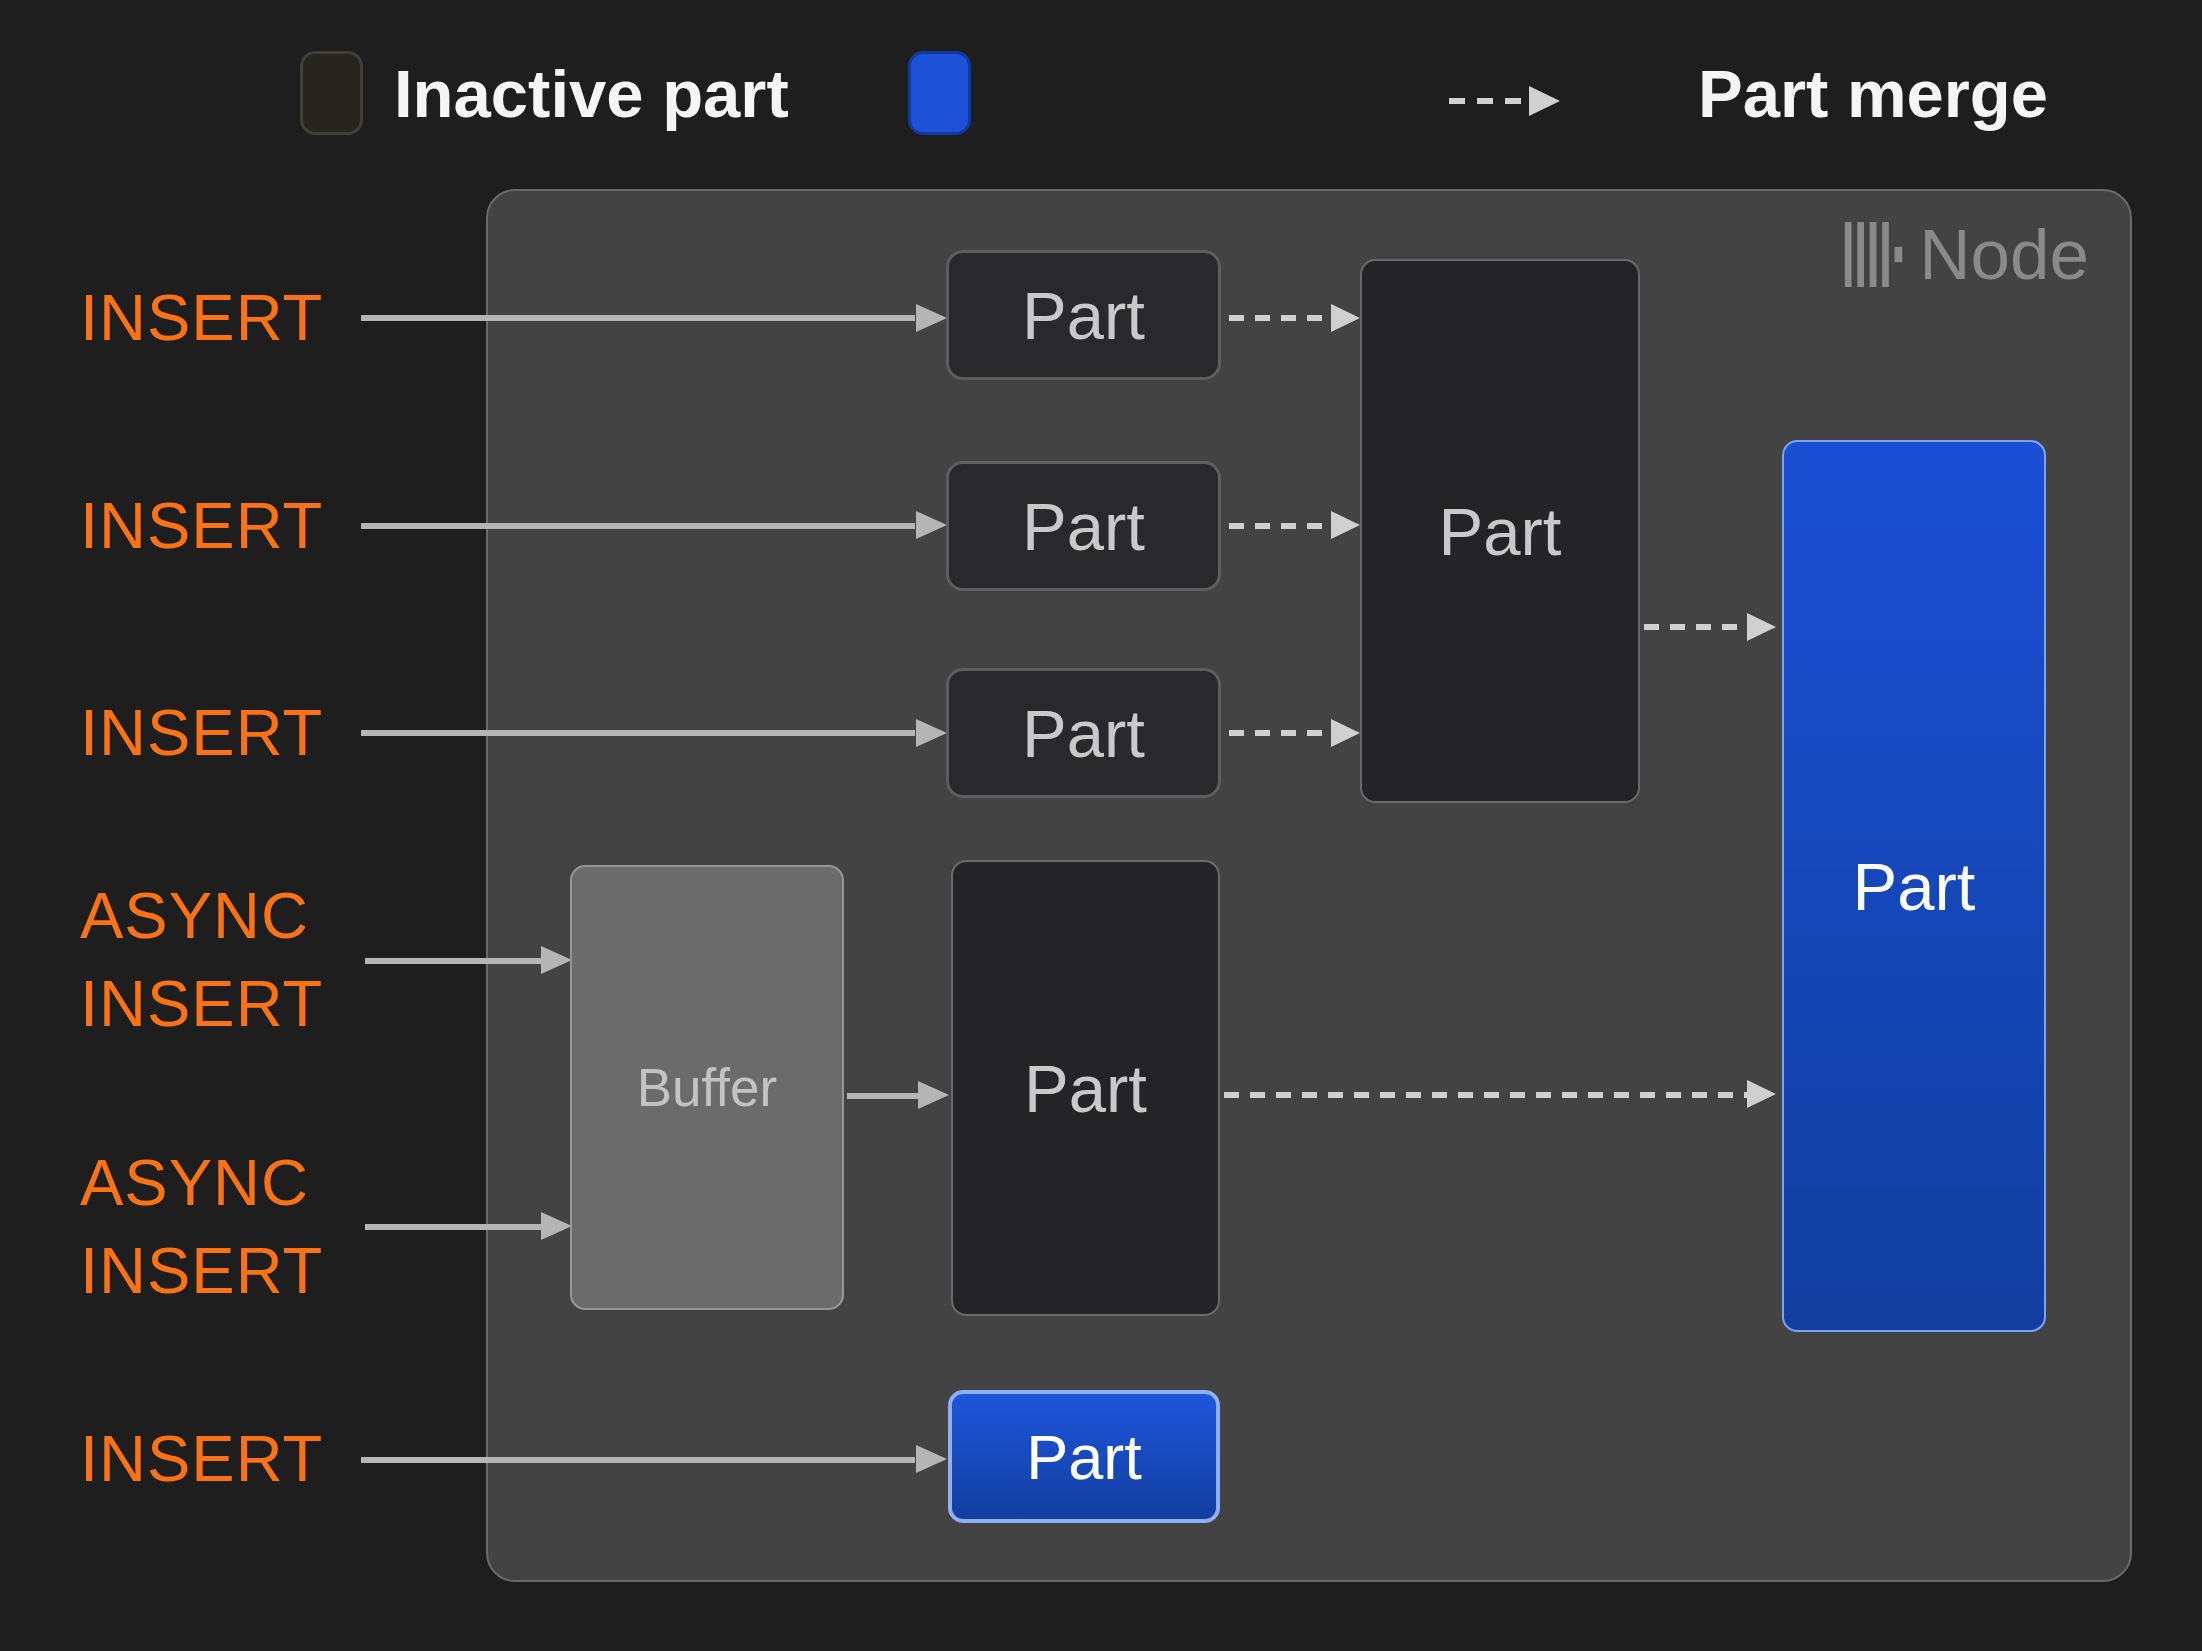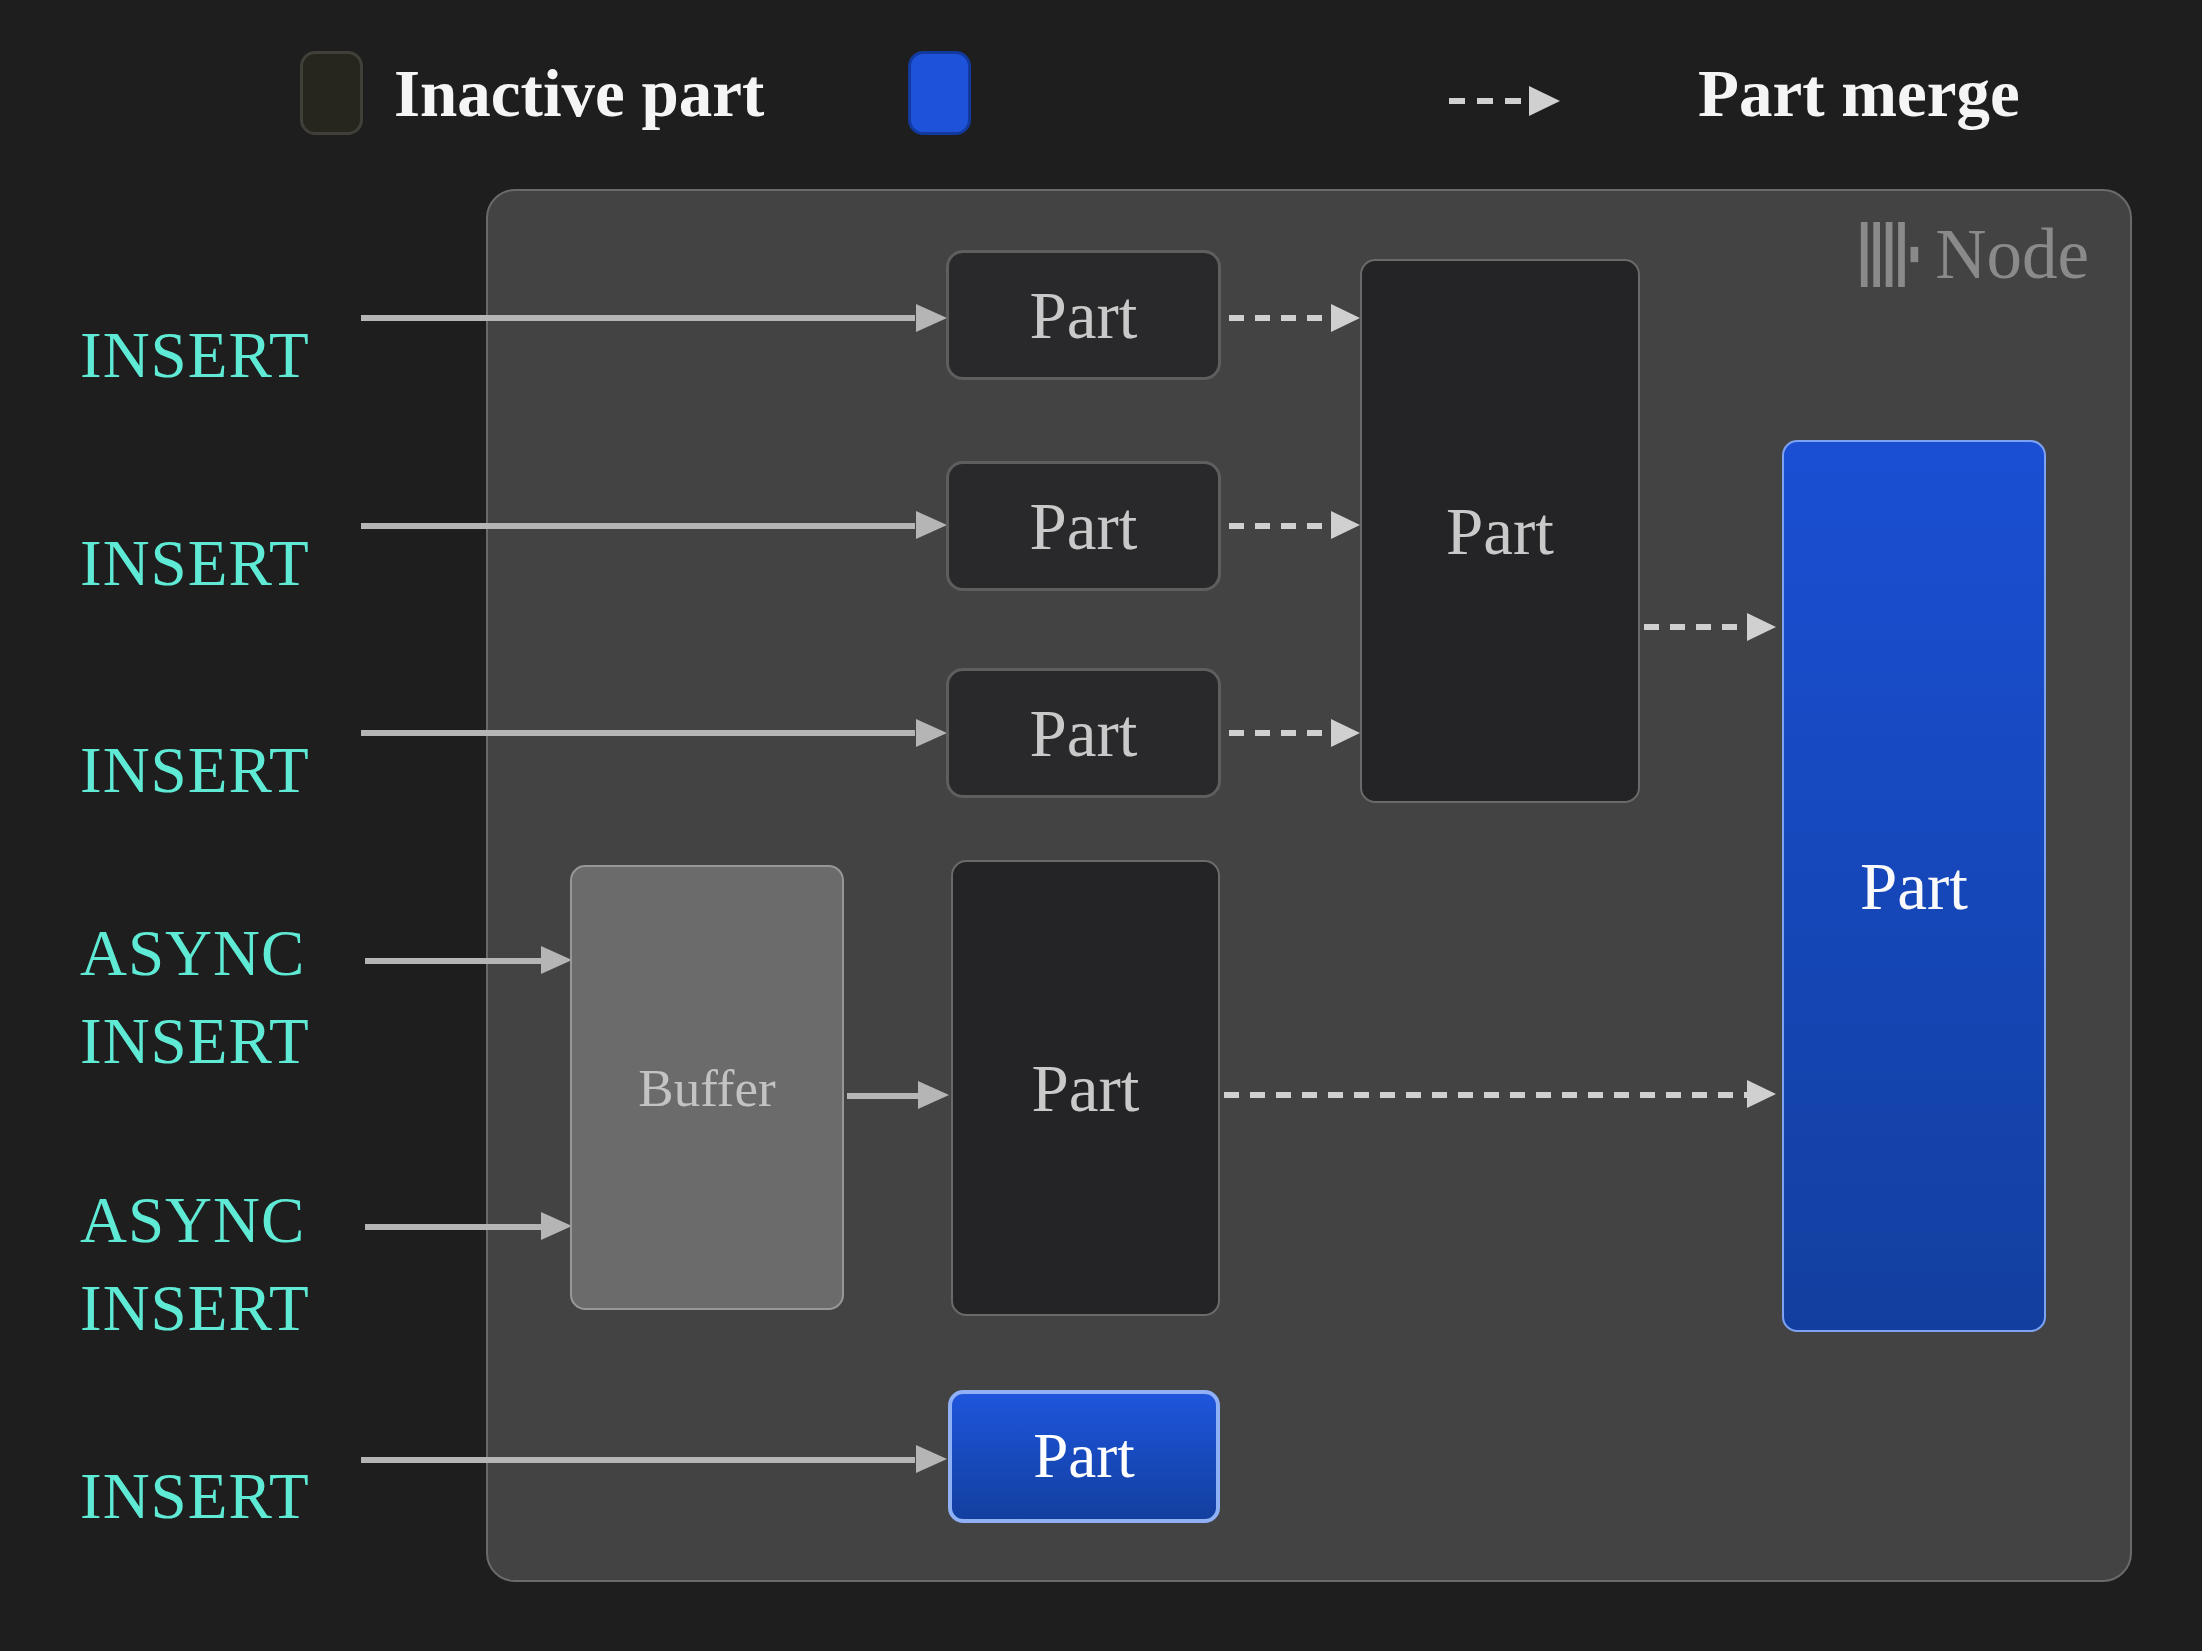--- a/index.html
+++ b/index.html
@@ -1,18 +1,18 @@
 <!DOCTYPE html>
 <html><head>
 <meta charset="utf-8">
 <style>
   html,body{margin:0;padding:0;background:#1e1e1e;}
   .canvas{
     position:relative;width:2202px;height:1652px;overflow:hidden;
-    background:#1e1e1e;font-family:Liberation Serif, serif;
+    background:#1e1e1e;font-family:Liberation Sans, sans-serif;
     -webkit-font-smoothing:antialiased;
   }
   
   .legend-item{position:absolute;top:51px;height:84px;display:flex;align-items:center;}
   .swatch{width:63px;height:84px;border-radius:15.3px;box-sizing:border-box;}
   .swatch.inactive{background:#26261f;border:3.8px solid #403f38;}
   .swatch.active{background:#1d52d9;border:3.8px solid #123a9e;}
   .legend-label{font-size:67px;font-weight:700;color:#f5f5f5;white-space:nowrap;}
   
   .node{
@@ -34,22 +34,22 @@
   .box.active-blue{
     background:linear-gradient(180deg,#1a4fd4 0%,#123f9f 100%);
     border:2.9px solid #7da2f2;border-radius:15.3px;color:#fafafa;
   }
   .box.active-blue-small{
     background:linear-gradient(180deg,#1e55dc 0%,#123f9f 100%);
     border:4.8px solid #8fb0f5;border-radius:15.3px;color:#ffffff;font-size:63px;
   }
   
   .input-label{
-    position:absolute;left:80px;color:#5eead4;font-size:65px;line-height:76px;
-    letter-spacing:1px;white-space:nowrap;margin-top:37px;
+    position:absolute;left:80px;color:#f97316;font-size:65px;line-height:76px;
+    letter-spacing:1px;white-space:nowrap;
   }
   .input-label.two-line{line-height:88px;}
   
   .arrow-line{position:absolute;height:5.7px;background:#b5b5b5;}
   .arrow-head{
     position:absolute;width:0;height:0;
     border-top:14.3px solid transparent;border-bottom:14.3px solid transparent;
     border-left:31px solid #b5b5b5;
   }
   .dash-line{

